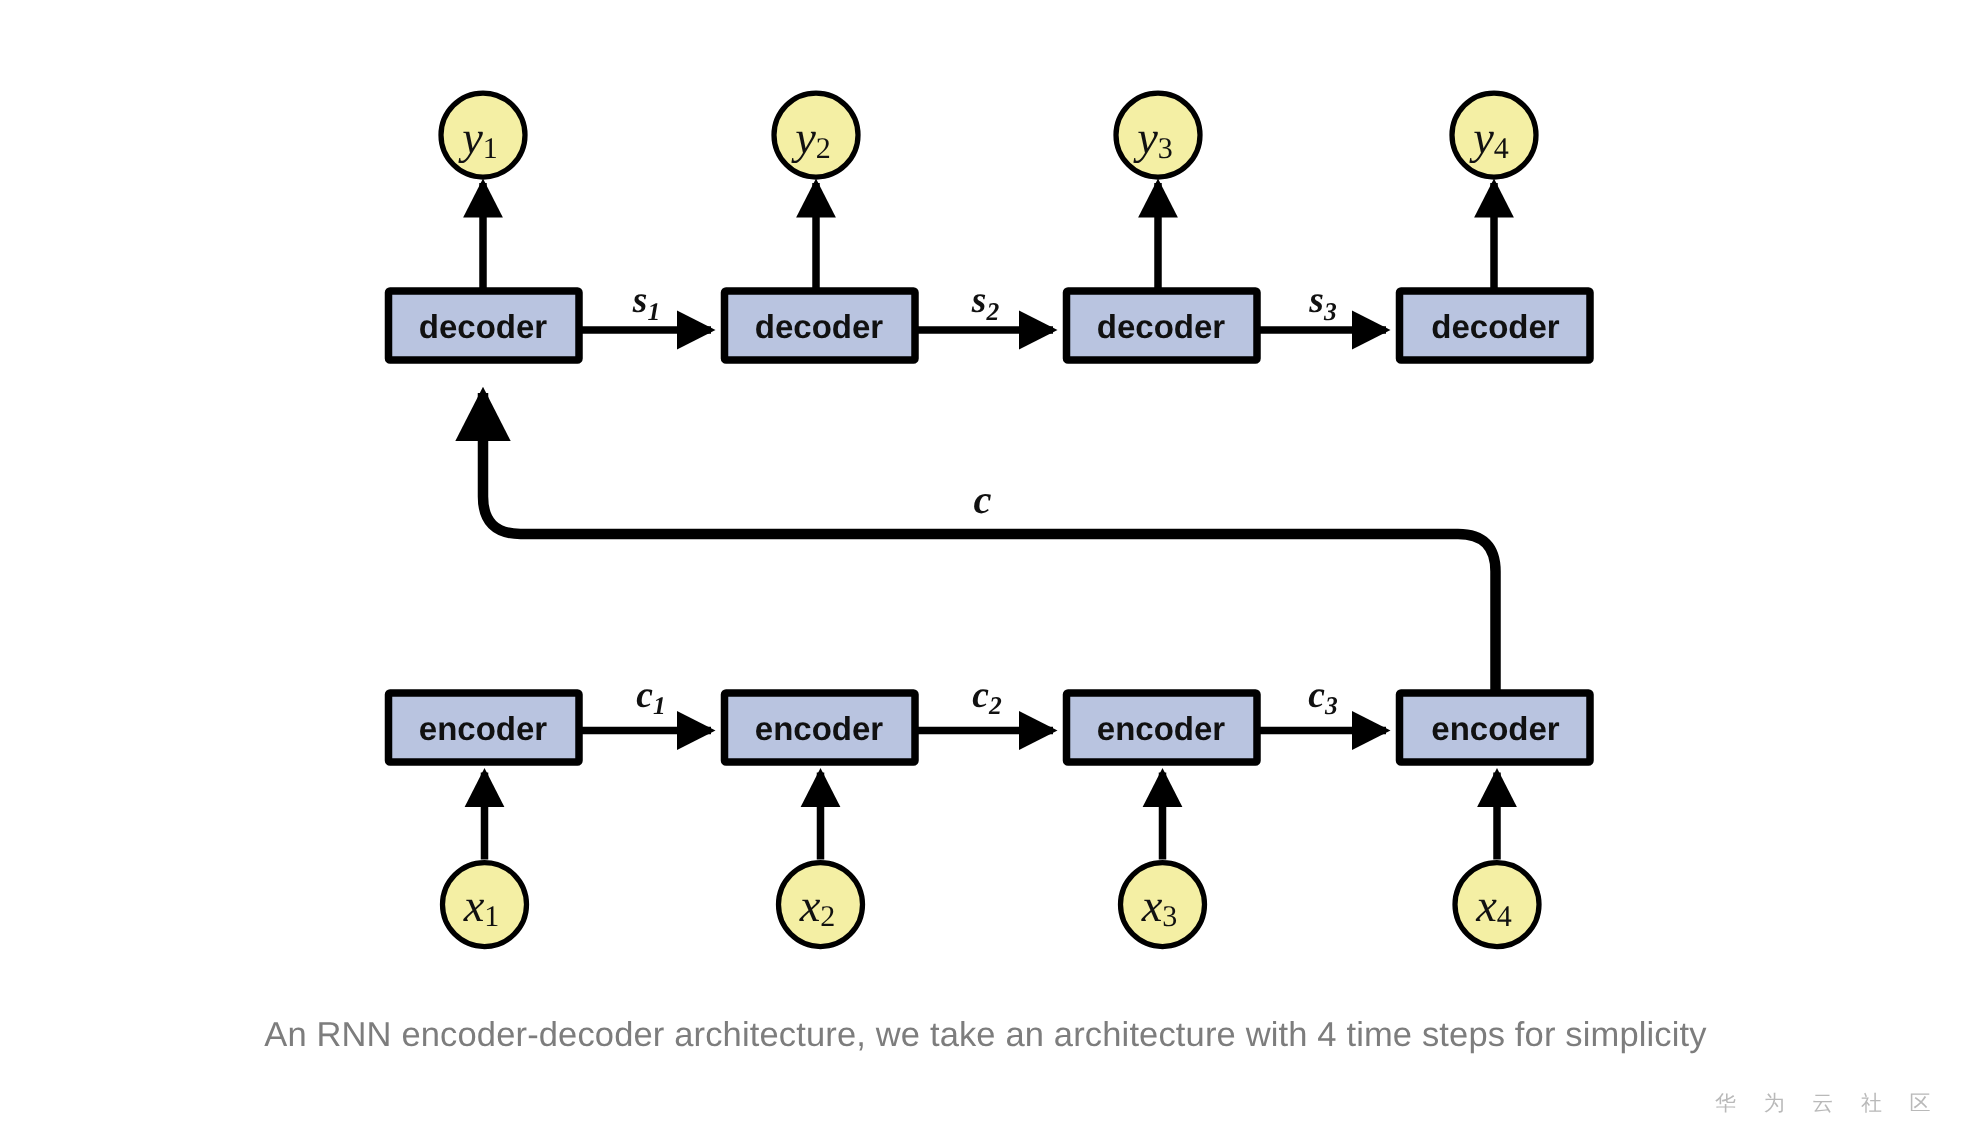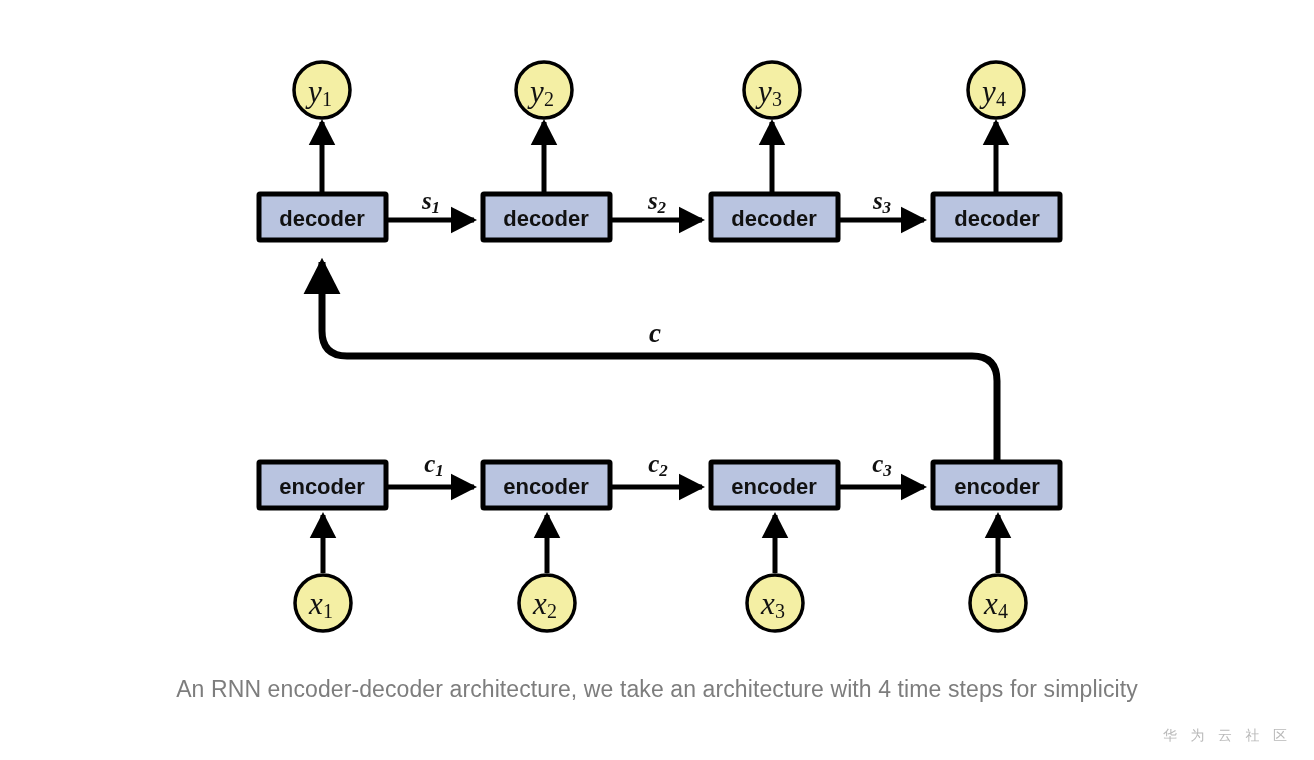--- a/index.html
+++ b/index.html
@@ -101,21 +101,21 @@
     font-family: "Liberation Sans", sans-serif;
     font-size: 23px;
     color: #7d7d7d;
     letter-spacing: 0.1px;
     white-space: nowrap;
   }
   #watermark {
     position: absolute;
     right: 22px;
     top: 727px;
-    font-family: Liberation Serif, serif;
+    font-family: Liberation Mono, monospace;
     font-size: 14px;
     color: #b9b9b9;
     letter-spacing: 5px;
   }
 </style>
 </head>
 <body>
 
 <div id="diagram-root">
 

